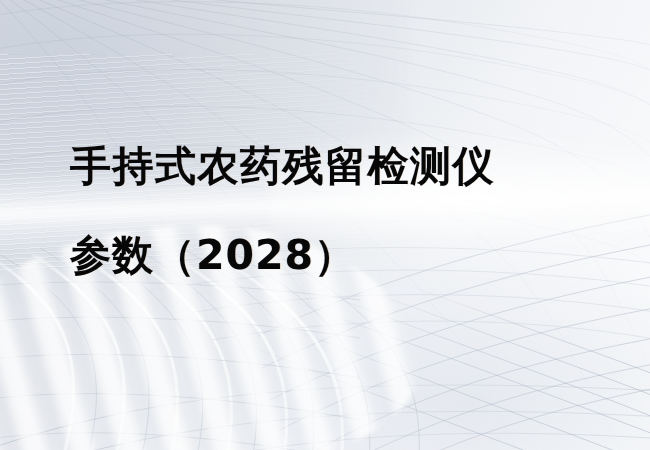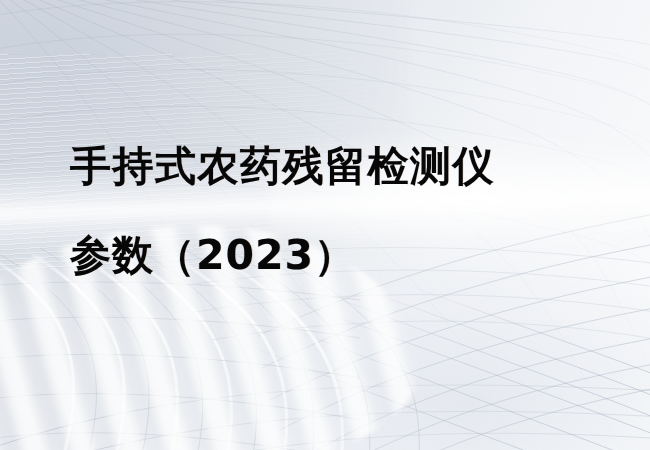--- a/index.html
+++ b/index.html
@@ -287,16 +287,16 @@
     </g>
   </svg>
 
   <div class="bg-layer striations"></div>
   <div class="bg-layer ribbons"></div>
   <div class="bg-layer sweep-band"></div>
   <div class="bg-layer sweep-glow"></div>
 
   <div class="title-block">
     <div class="title-line title-line-1">手持式农药残留检测仪</div>
-    <div class="title-line title-line-2">参数（2023）</div>
+    <div class="title-line title-line-2">参数（2028）</div>
   </div>
 
 </div>
 
 </body></html>

